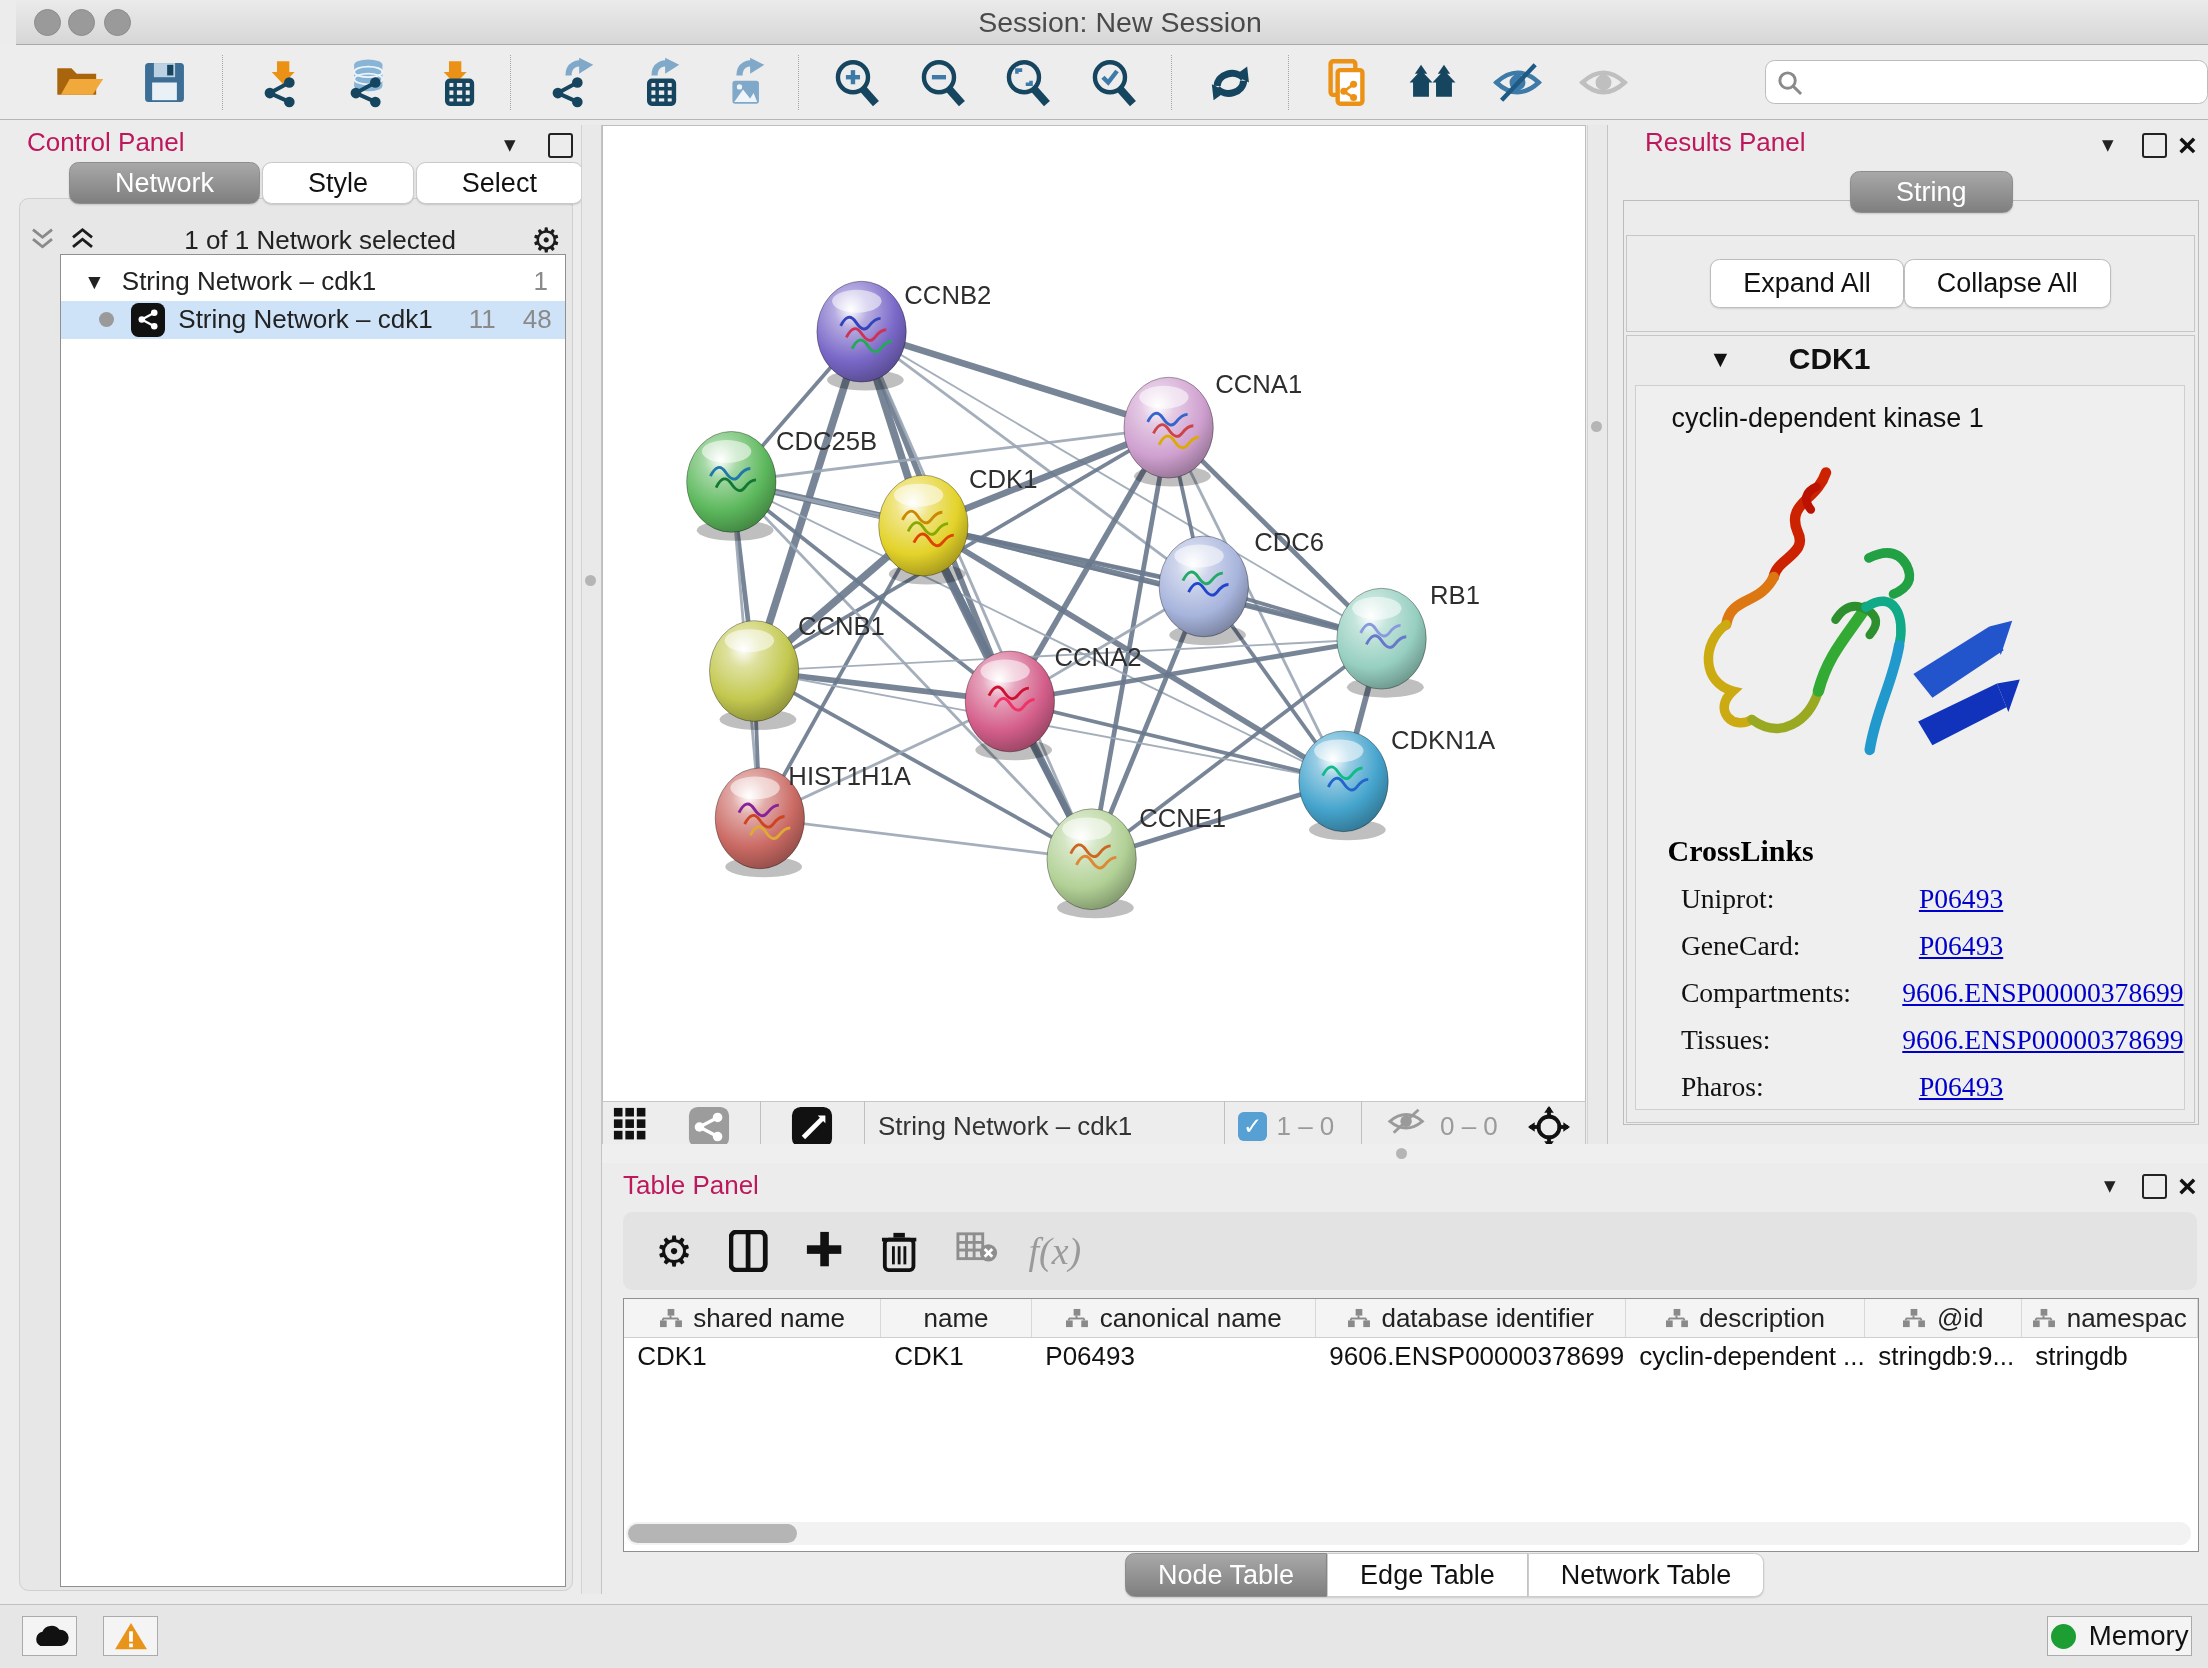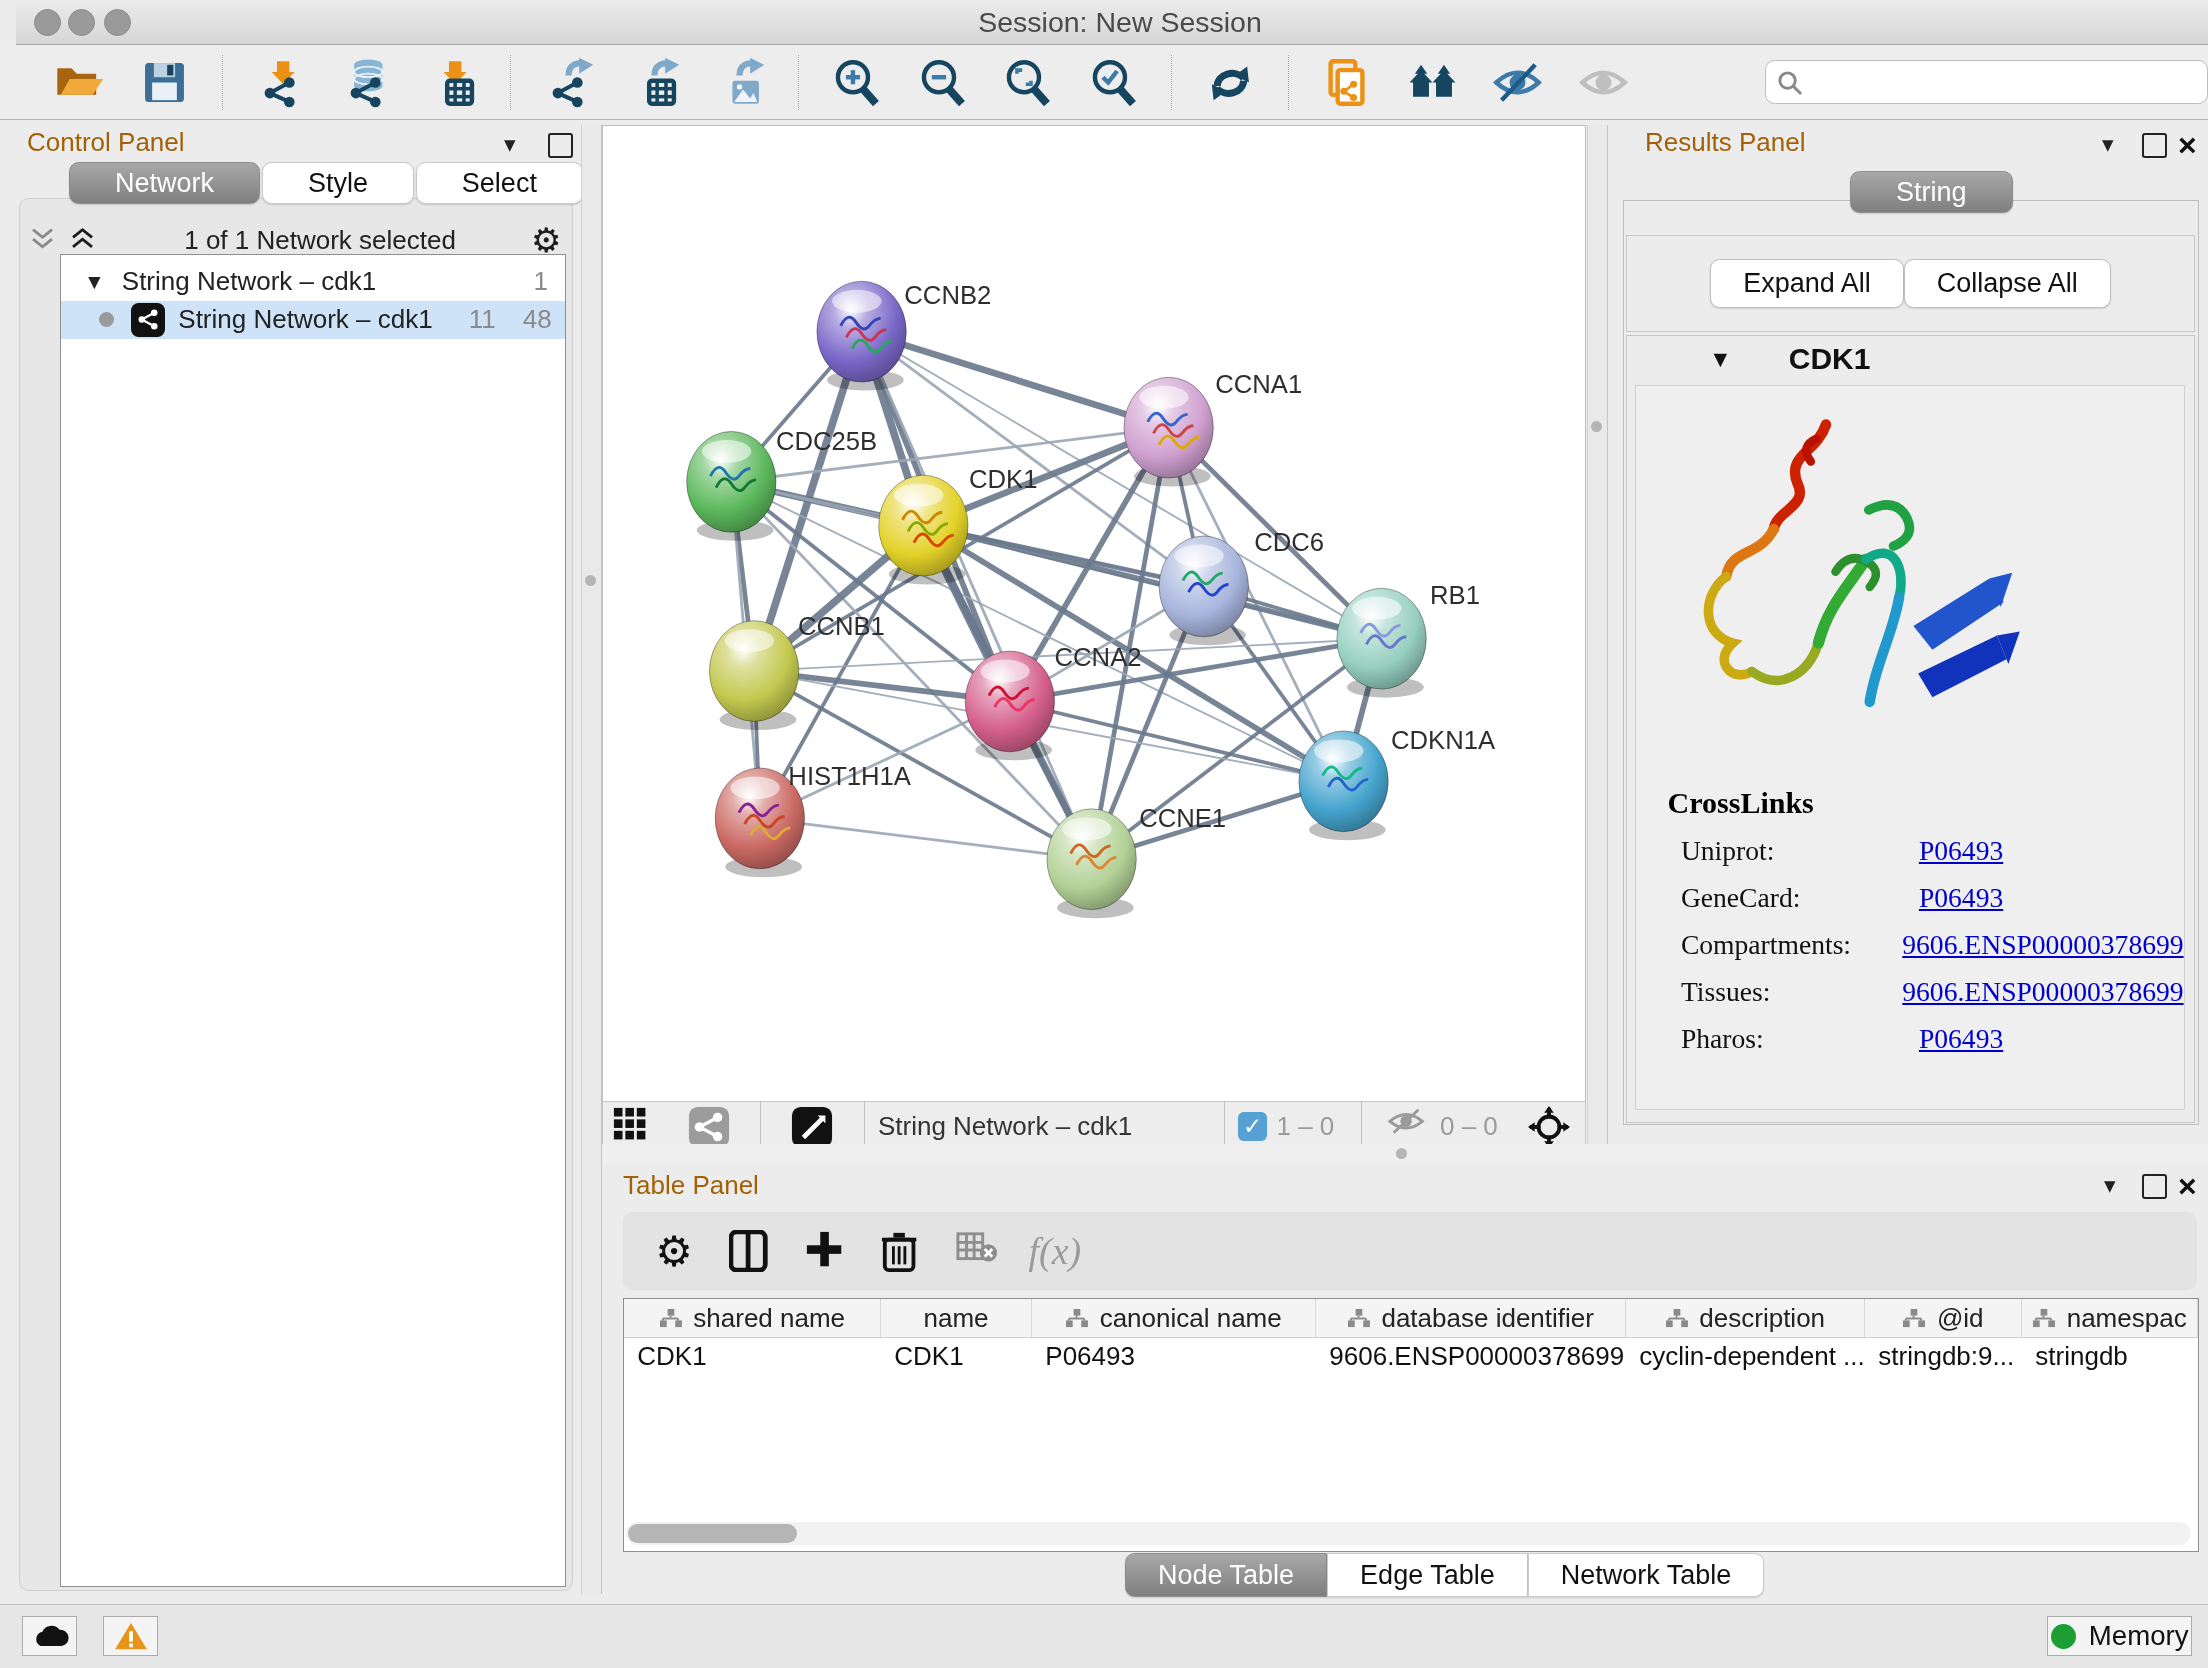--- a/index.html
+++ b/index.html
@@ -18,21 +18,21 @@
   .tb-group{display:flex;align-items:center;}
   .tb-sep{width:0;border-left:1.9px dotted #a5a5a5;height:55px;margin:0 15px;}
   .tbicon{width:59px;height:59px;margin:0 13.3px;display:flex;align-items:center;justify-content:center;cursor:pointer;}
   .tbicon svg{width:53px;height:53px;}
   .tbicon.dis{opacity:.55;}
   .searchbox{width:472px;height:44px;background:#fff;border:1.9px solid #bcbcbc;border-radius:9.5px;
     margin-left:119px;display:flex;align-items:center;padding-left:9.5px;box-sizing:border-box;}
   .searchbox input{border:none;outline:none;font-size:25px;width:399px;background:transparent;
     font-family:"Liberation Sans",sans-serif;}
   
-  .phead{position:absolute;font-size:26px;color:#a16207;}
+  .phead{position:absolute;font-size:26px;color:#be185d;}
   .picon{position:absolute;font-size:23px;color:#222;cursor:pointer;text-align:center;}
   .sqicon{position:absolute;width:21px;height:21px;border:2.9px solid #222;border-radius:2.9px;cursor:pointer;}
   .xicon{position:absolute;font-size:32px;font-weight:900;color:#111;cursor:pointer;line-height:21px;}
   
   .cp-inner{position:absolute;left:19px;top:198px;width:552px;height:1391px;background:#e7e7e7;
     border:1px solid #cfcfcf;border-radius:9.5px;}
   .tabbar{position:absolute;display:flex;}
   .tab{height:40px;line-height:40px;padding:0 45px;font-size:27px;background:#fff;color:#111;
     border:1px solid #c9c9c9;border-radius:9.5px 9.5px 9.5px 9.5px;margin-right:1.9px;cursor:pointer;
     box-shadow:0 1px 1.9px rgba(0,0,0,.15);}
@@ -633,20 +633,21 @@
   <div class="rp-expandbox">
     <div class="btn">Expand All</div>
     <div class="btn">Collapse All</div>
   </div>
   <div class="rp-section">
     <div class="rp-sechead">
       <span class="arrow">▼</span>
       <span>CDK1</span>
     </div>
     <div class="rp-secbody">
+      <div class="rp-desc">cyclin-dependent kinase 1</div>
       
       <svg width="399" height="380" style="margin:9.5px 0 0 38px" viewBox="0 0 420 400">
         <g fill="none" stroke-linecap="round">
           <path d="M160,30 C150,60 118,62 130,92 C142,116 108,120 105,140" stroke="#cc2200" stroke-width="11"></path>
           <path d="M150,45 q-18,8 -6,24" stroke="#bb1100" stroke-width="9"></path>
           <path d="M105,140 C90,170 60,160 55,190" stroke="#dd7711" stroke-width="11"></path>
           <path d="M55,190 C28,210 30,252 62,260 C40,280 62,302 82,290" stroke="#ccaa11" stroke-width="10"></path>
           <path d="M82,290 C112,312 142,292 152,260" stroke="#99aa22" stroke-width="10"></path>
           <path d="M152,260 C162,222 182,202 202,172" stroke="#33aa33" stroke-width="12"></path>
           <path d="M170,185 q14,-22 34,-10 q16,10 2,26" stroke="#2d8f2d" stroke-width="9"></path>

